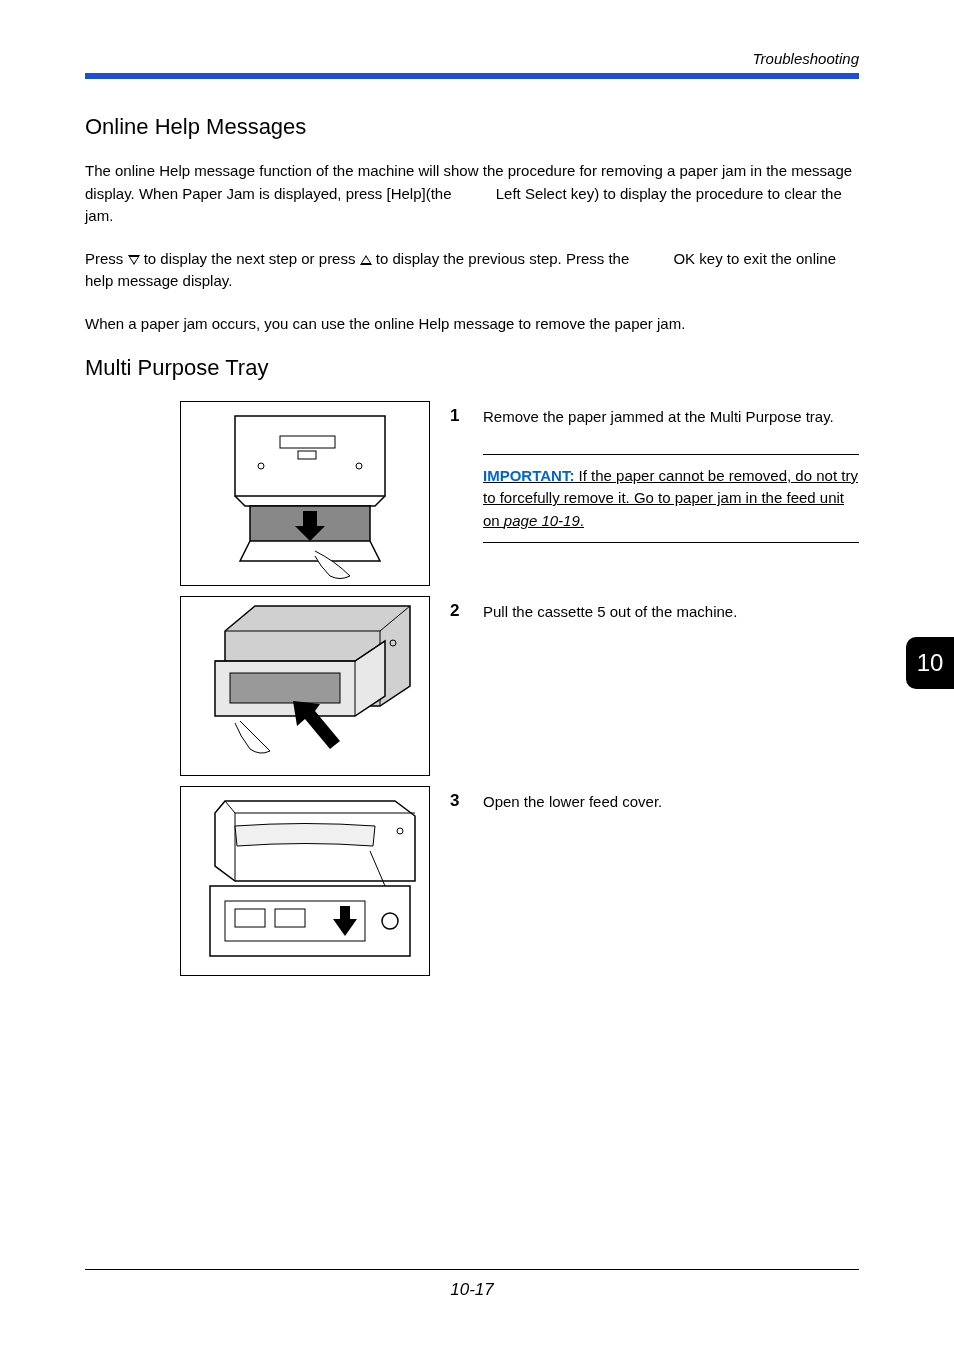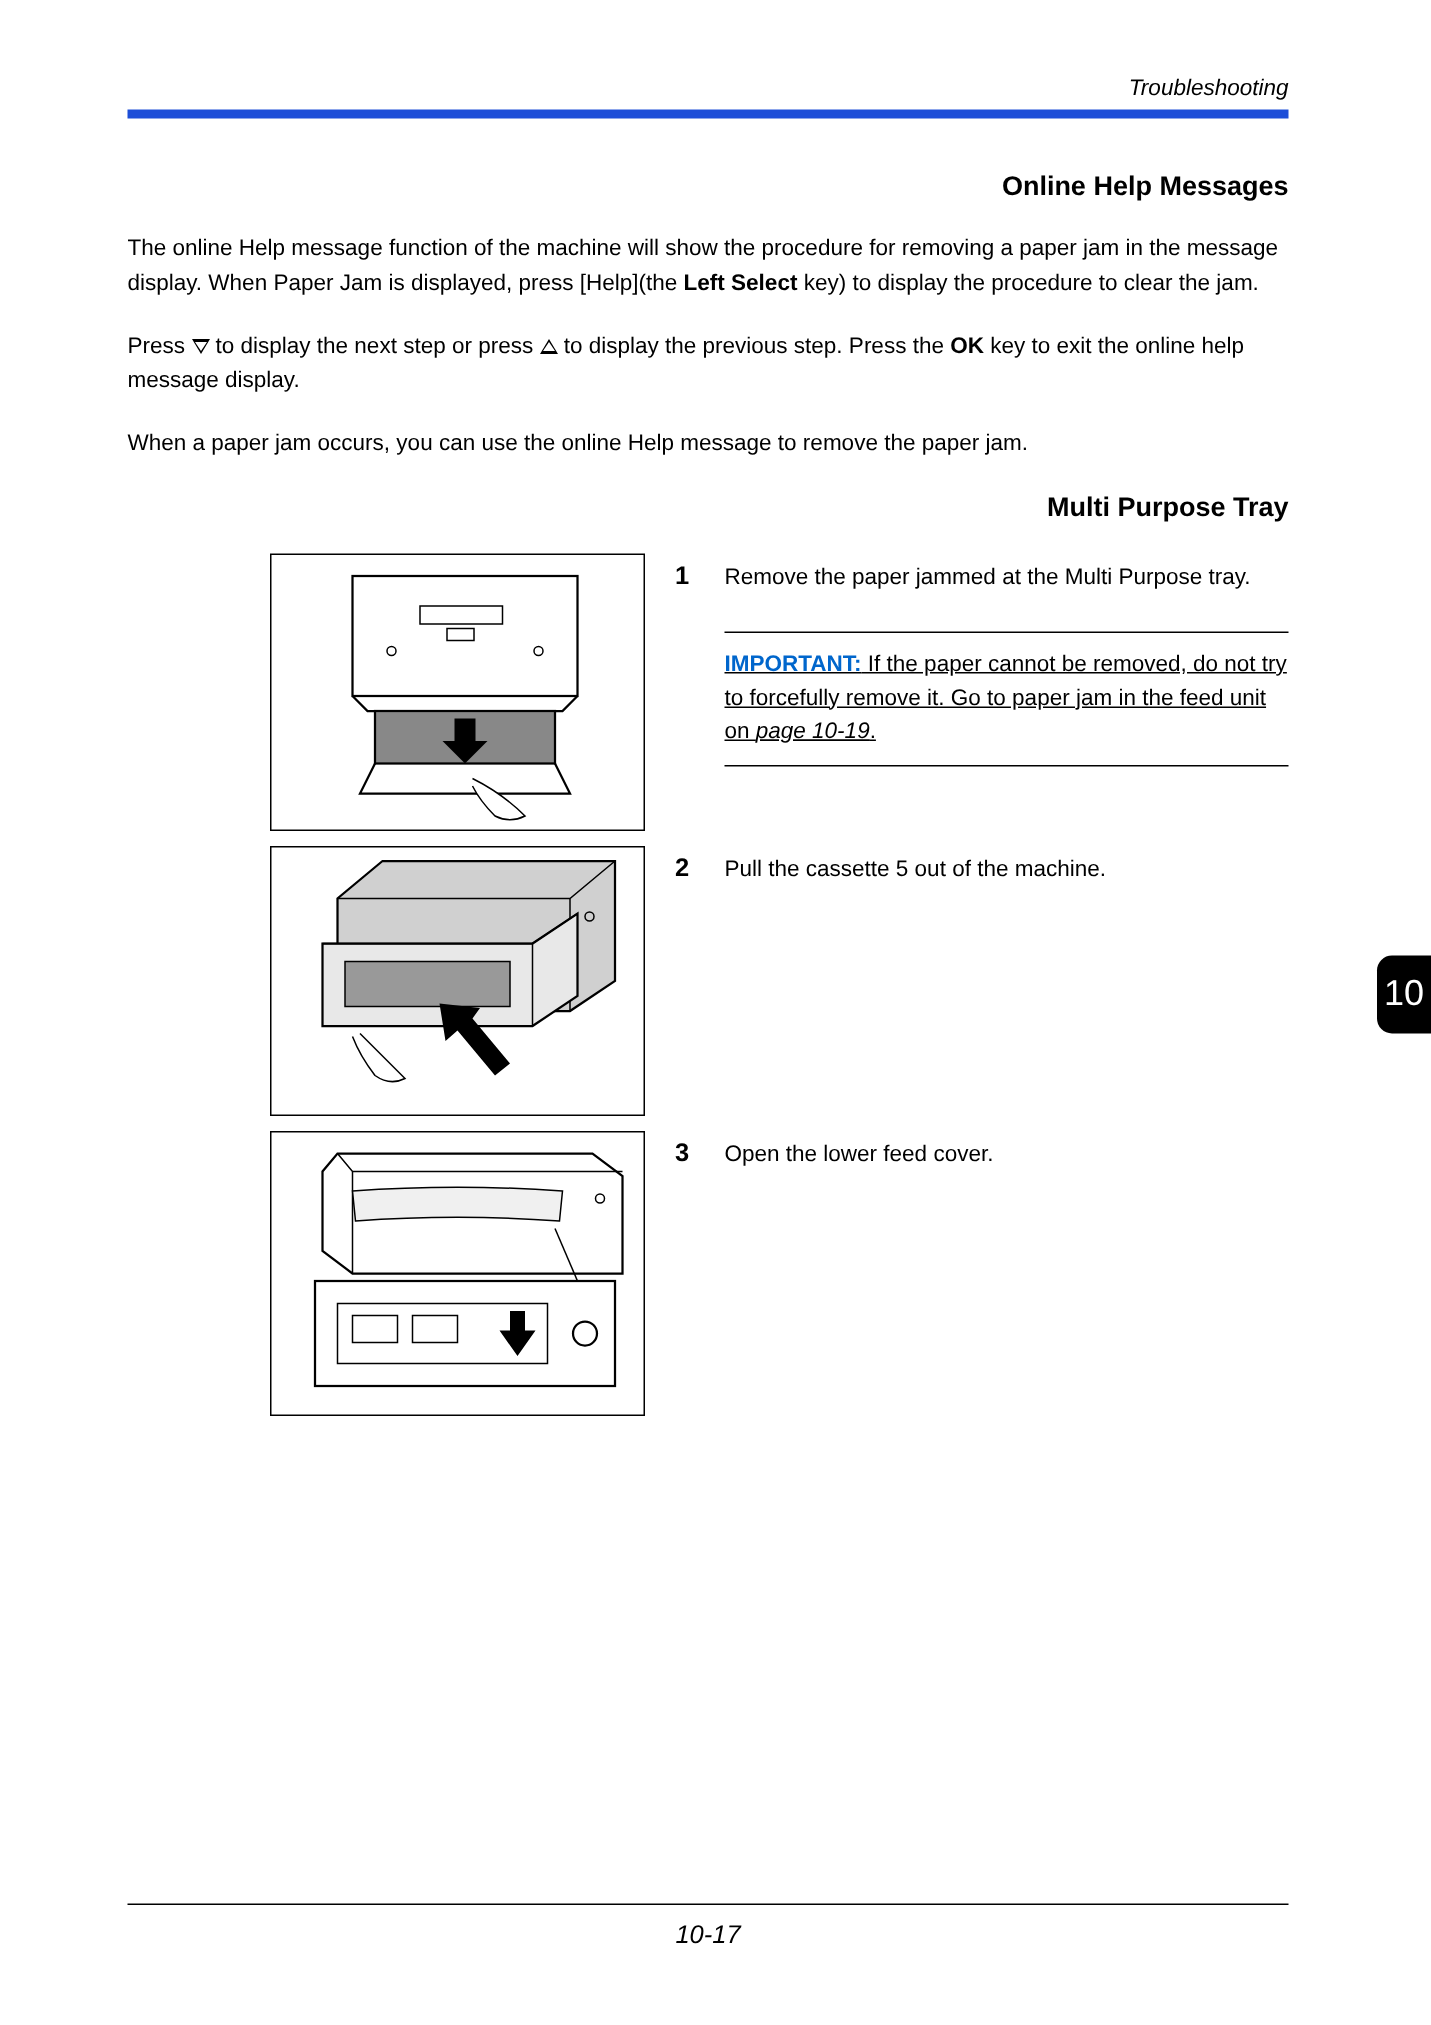--- a/index.html
+++ b/index.html
@@ -22,24 +22,23 @@
     }
     .header-section {
       text-align: right;
       font-style: italic;
       font-size: 15px;
       padding-bottom: 6px;
       border-bottom: 6px solid #1d4ed8;
       margin-bottom: 35px;
     }
     .section-heading {
-      font-weight: bold;
-      font-size: 18px;
+      font-weight: normal;
+      font-size: 22px;
       margin-bottom: 20px;
-      text-align: right;
     }
     .body-text {
       font-size: 15px;
       line-height: 1.5;
       margin-bottom: 20px;
     }
     .triangle-down {
       display: inline-block;
       width: 0;
       height: 0;
@@ -136,41 +135,42 @@
       font-style: italic;
       text-decoration: underline;
       color: #000;
     }
     .chapter-tab {
       position: absolute;
       right: 0;
       top: 637px;
       background: #000;
       color: #fff;
-      width: 36px;
+      width: 48px;
       height: 52px;
       border-radius: 10px 0 0 10px;
       display: flex;
       align-items: center;
       justify-content: center;
       font-size: 24px;
     }
     .footer-section {
       position: absolute;
       bottom: 50px;
       left: 85px;
       right: 95px;
       border-top: 1px solid #000;
       text-align: center;
       padding-top: 10px;
       font-style: italic;
       font-size: 17px;
     }
     .bold {
-      font-weight: bold;
+      font-weight: normal;
+      margin-left: 40px;
     }
   </style>
 </head>
 <body>
 
 <div class="page">
   <div class="header-section">
     <span>Troubleshooting</span>
   </div>
 

